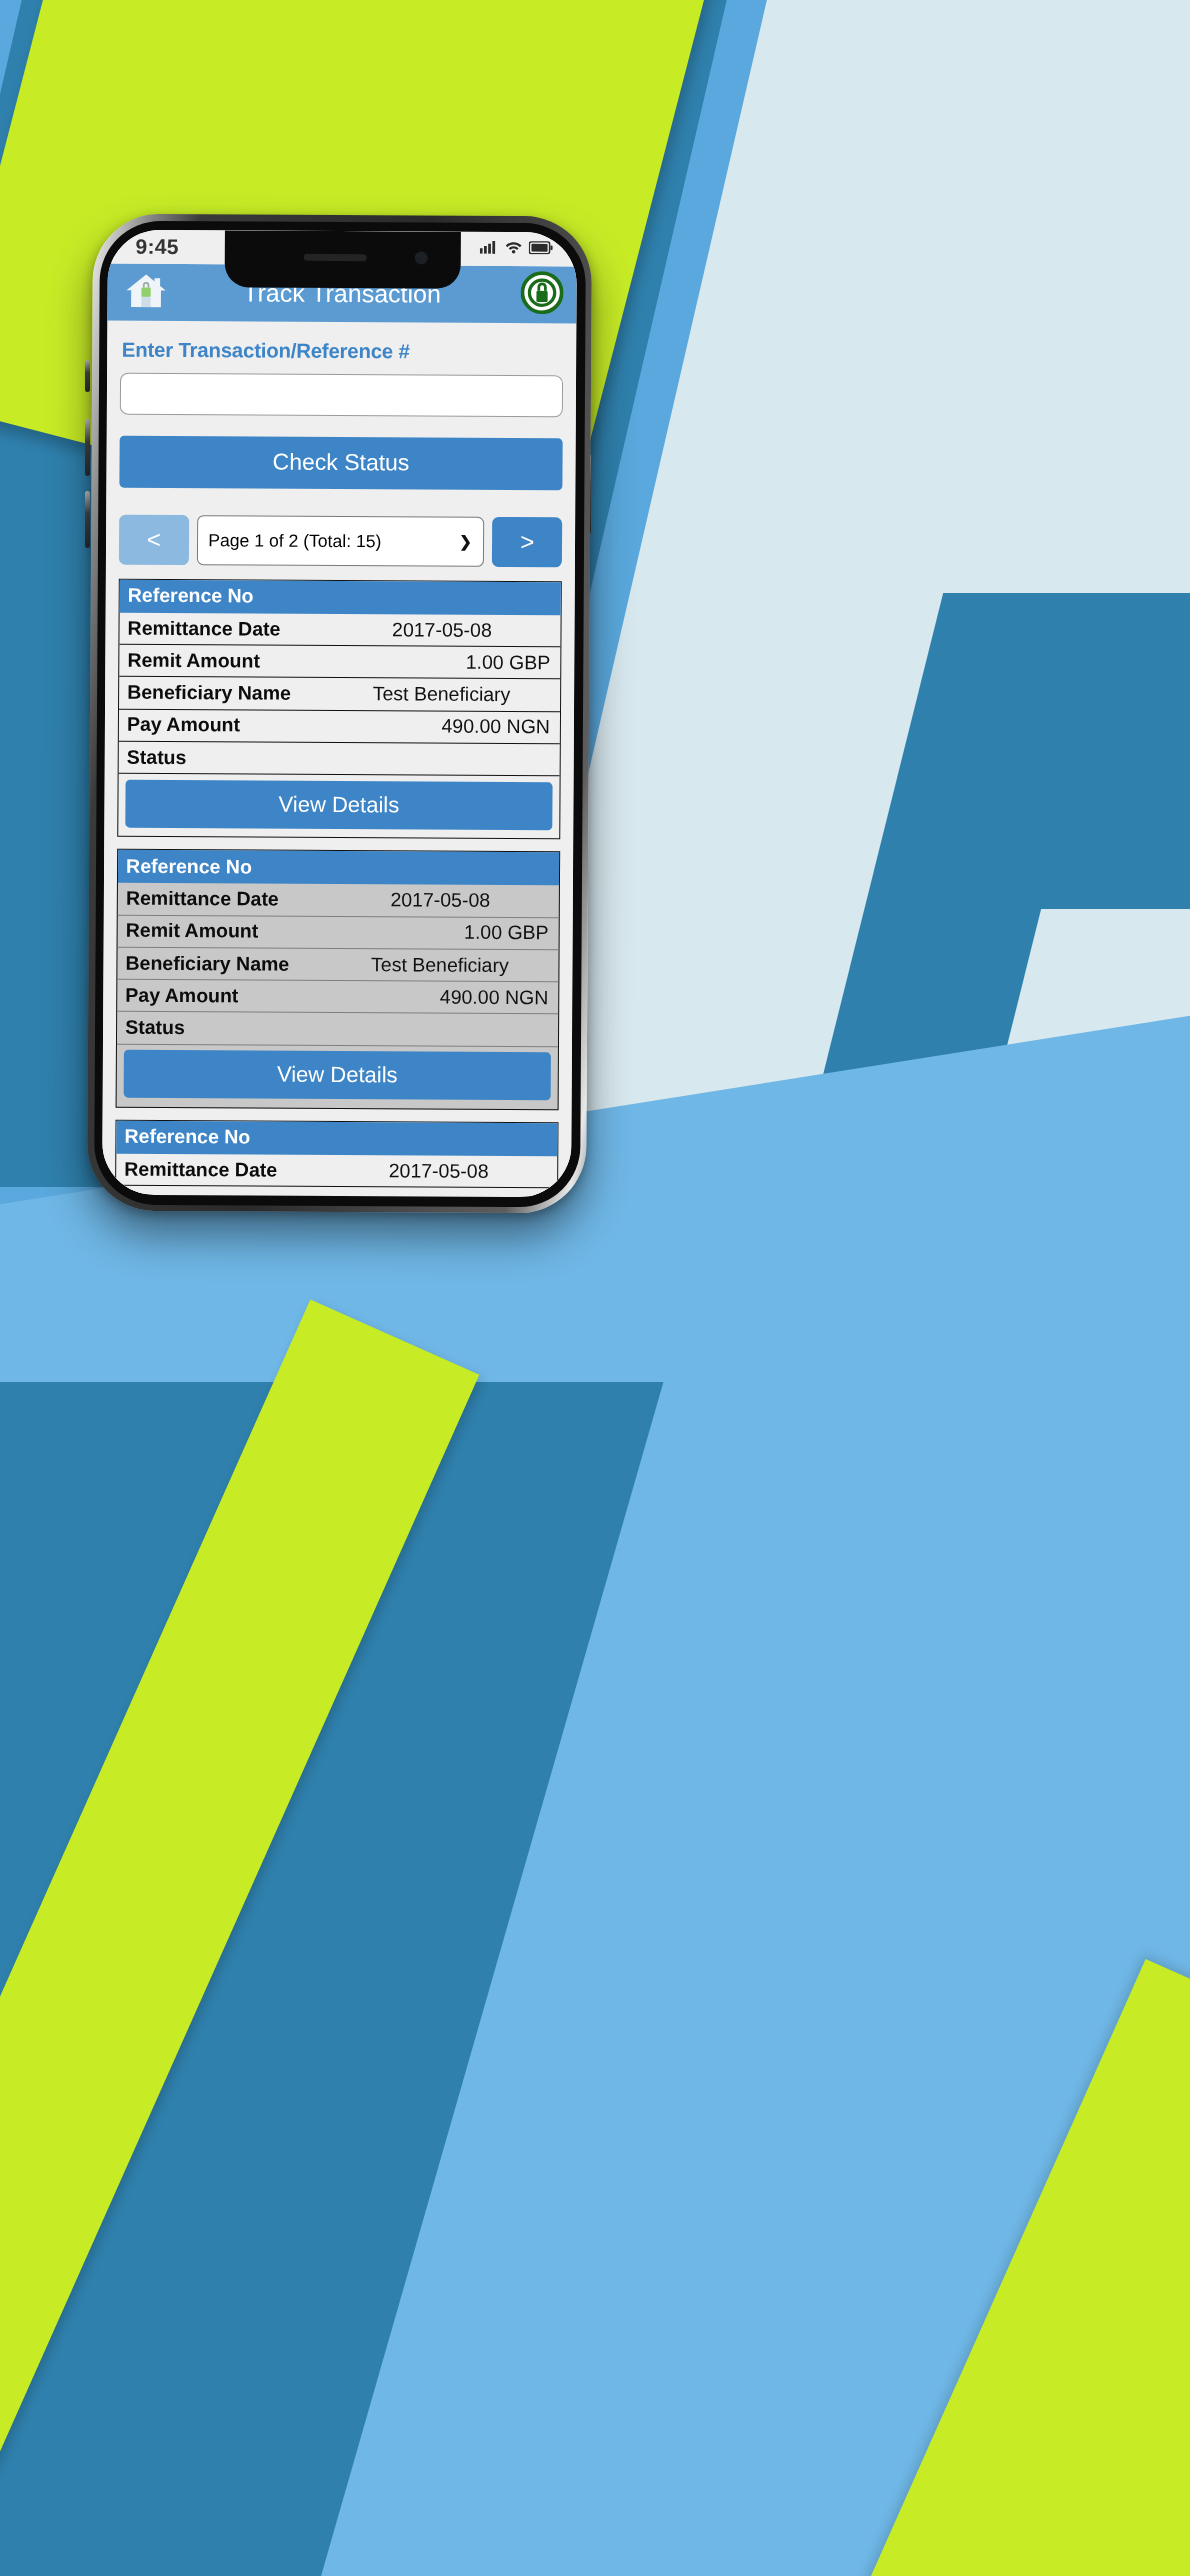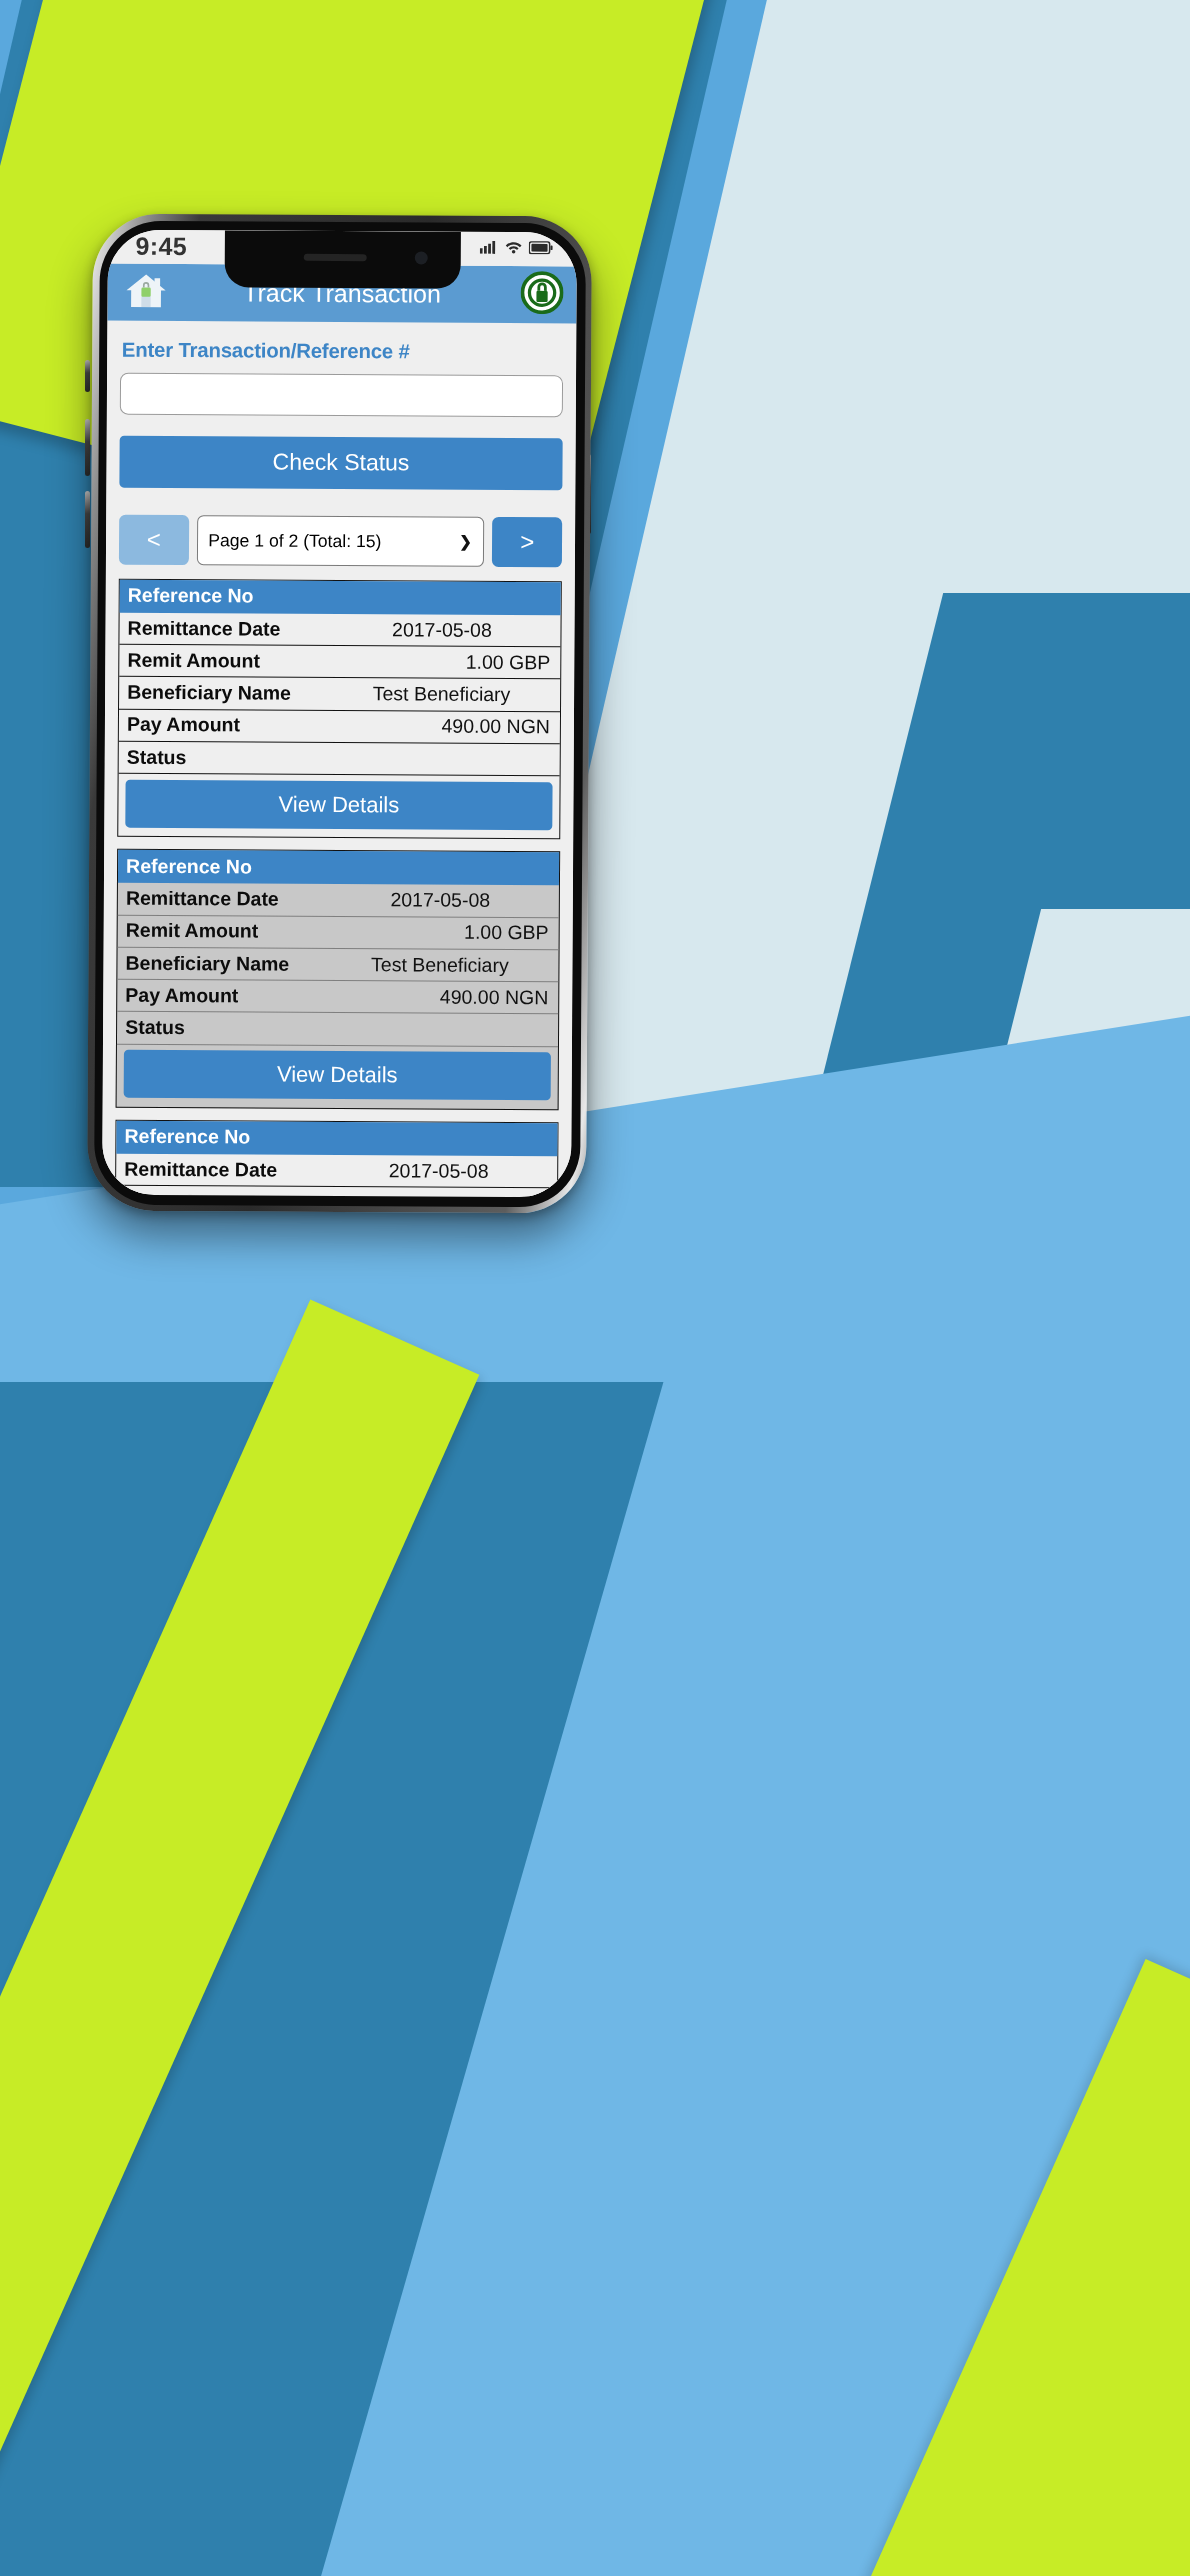--- a/index.html
+++ b/index.html
@@ -154,21 +154,21 @@
   #notch .speaker {
     position: absolute; left: 50%; transform: translateX(-62%);
     top: 23px; width: 63px; height: 7.4px;
     border-radius: 4.6px; background: #242424;
   }
   #notch .camera {
     position: absolute; right: 33px; top: 20.4px;
     width: 13px; height: 13px; border-radius: 50%;
     background: #1c1f24;
   }
-  #clock { font-size: 25px; font-weight: bold; color: #333; letter-spacing: 0.3px; }
+  #clock { font-size: 21px; font-weight: bold; color: #333; letter-spacing: 0.3px; }
   #status-icons { display: flex; align-items: center; gap: 6.5px; }
 
   
   #app-header {
     position: relative;
     height: 57px;
     background: #5b9bd1;
     display: flex;
     align-items: center;
     justify-content: space-between;

